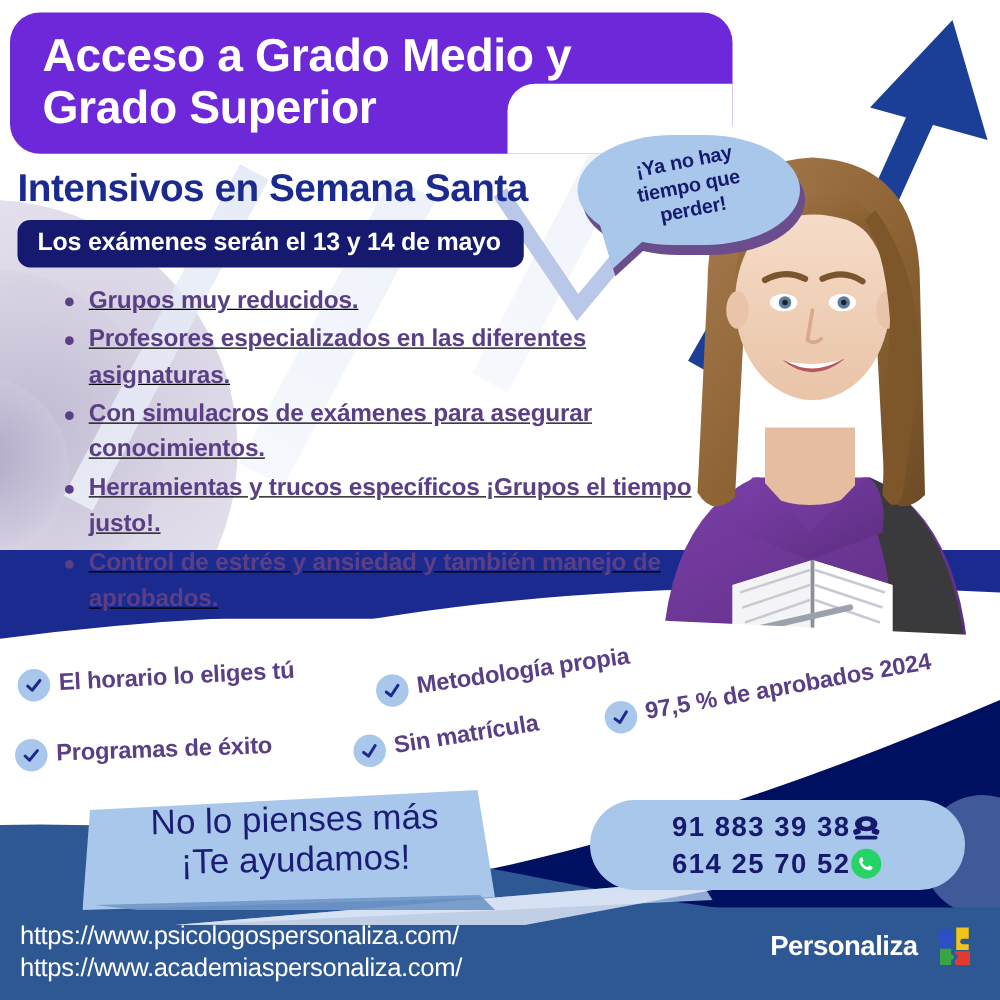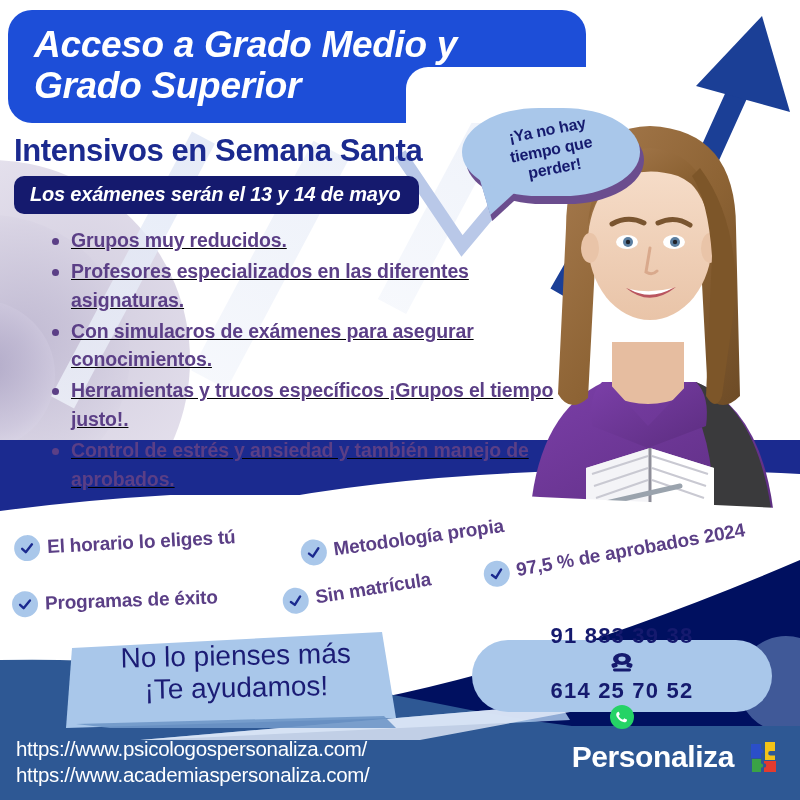--- a/index.html
+++ b/index.html
@@ -55,25 +55,24 @@
   .growth-arrow {
     position:absolute; right:0; top:-6px;
     width:300px; height:330px;
     pointer-events:none;
   }
 
   
   .title-block {
     position:absolute; left:8px; top:10px;
     width:578px;
-    background:#1d4ed8;
+    background:#6d28d9;
     border-radius:24px;
     padding:14px 26px 16px 26px;
     z-index:6;
-    font-style:italic;
   }
   .title-line {
     display:block;
     color:#ffffff;
     font-size:37px;
     line-height:1.12;
     font-weight:700;
     letter-spacing:-.3px;
     white-space:nowrap;
   }
@@ -99,21 +98,20 @@
   }
 
   
   .date-pill {
     position:absolute; left:14px; top:176px;
     background:#151a6e;
     color:#ffffff;
     border-radius:10px;
     padding:7px 18px 8px 16px;
     font-size:20px;
-    font-style:italic;
     font-weight:700;
     letter-spacing:-.2px;
     z-index:6;
     white-space:nowrap;
   }
 
   
   .bubble-wrap {
     position:absolute; left:462px; top:108px;
     width:188px; height:110px;
@@ -288,21 +286,20 @@
     display:flex;
     flex-direction:column;
     justify-content:center;
     gap:3px;
     padding:0 26px;
   }
   .phone-row {
     display:flex;
     align-items:center;
     justify-content:center;
-    flex-direction:column;
   }
   .phone-num {
     color:#151a6e;
     font-size:22px;
     font-weight:700;
     letter-spacing:1.2px;
   }
   .phone-icon { width:26px; height:26px; display:flex; align-items:center; justify-content:center; }
 
   
@@ -323,21 +320,21 @@
   
   .brand {
     position:absolute; right:18px; top:740px;
     display:flex;
     align-items:center;
     gap:14px;
     z-index:9;
   }
   .brand-name {
     color:#ffffff;
-    font-size:30px;
+    font-size:22px;
     font-weight:700;
     letter-spacing:-.4px;
   }
   .brand-logo { width:34px; height:34px; }
 
   
   .deco-circle-bot {
     position:absolute; right:-34px; top:636px;
     width:96px; height:96px;
     border-radius:50%;

